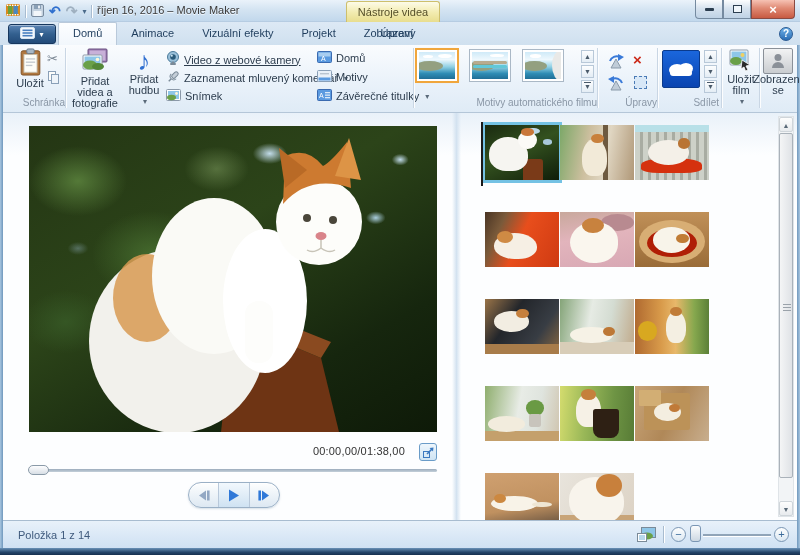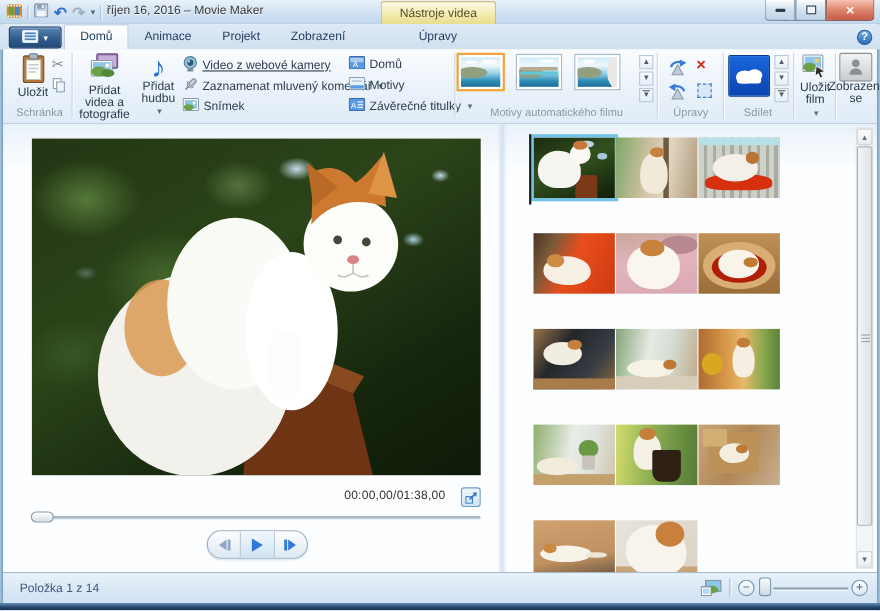--- a/index.html
+++ b/index.html
@@ -13,21 +13,21 @@
   .edge-b{left:0;bottom:0;width:800px;height:7px;background:linear-gradient(#6a92b8,#24456a 60%,#16304e);}
   
   .titlebar{left:0;top:0;width:800px;height:22px;
     background:linear-gradient(#eaf2fa,#d4e4f2 45%,#c2d8ec);border-bottom:1px solid #b6cce2;}
   .qat{left:6px;top:2px;height:18px;display:flex;align-items:center;gap:5px;}
   .qat .sep{width:1px;height:13px;background:#a8bcd0;box-shadow:1px 0 0 #fff;}
   .glyph-undo{color:#2f6fce;font-size:14px;line-height:12px;font-weight:bold;}
   .glyph-redo{color:#9fb0c0;font-size:14px;line-height:12px;font-weight:bold;}
   .glyph-caret{color:#4a6a8a;font-size:8px;}
   .wtitle{left:97px;top:4px;color:#383838;text-shadow:0 1px 0 rgba(255,255,255,.8);}
-  .ctx-high{left:346px;top:1px;width:105px;height:21px;border-radius:3px 3px 0 0;
+  .ctx-high{left:346px;top:1px;width:94px;height:21px;border-radius:3px 3px 0 0;
     background:linear-gradient(#fdfbe8,#f3ecb2 50%,#e8dd8e);border:1px solid #cdbf6d;border-bottom:none;
     text-align:center;line-height:20px;color:#56502a;}
   .winbtns{right:5px;top:0;display:flex;}
   .winbtn{width:28px;height:19px;border:1px solid #758aa0;border-top:none;background:linear-gradient(#fcfdfe,#d7e3ef 45%,#bfd2e5);
     display:flex;align-items:center;justify-content:center;color:#2c3e50;}
   .winbtn.first{border-radius:0 0 0 4px;}
   .winbtn.close{width:44px;border-radius:0 0 4px 0;border-color:#8a4a42;
     background:linear-gradient(#f6c2b4,#e08a74 45%,#c85a42);color:#fff;font-weight:bold;font-size:13px;}
   .minbar{width:9px;height:3px;background:#2c3e50;border-radius:1px;}
   .restorebox{width:9px;height:8px;border:1.5px solid #2c3e50;background:#f0f6fb;}
@@ -42,21 +42,21 @@
   .tab.active{background:linear-gradient(#fdfeff,#f2f7fc);border:1px solid #b9c9da;border-bottom:none;
     border-radius:2px 2px 0 0;line-height:21px;}
   .tab-ctx{left:352px;top:0;width:92px;text-align:center;line-height:22px;color:#1e3c5c;}
   .helpbtn{right:7px;top:27px;width:14px;height:14px;border-radius:50%;
     background:linear-gradient(#6fb1e8,#2a6cb4);border:1px solid #2a5a92;color:#fff;font-size:10px;
     text-align:center;line-height:12px;font-weight:bold;}
   
   .ribbon{left:3px;top:45px;width:794px;height:68px;
     background:linear-gradient(#fafcfe,#eaf2fa 55%,#dfebf6);border-bottom:1px solid #b4c6d8;}
   .vsep{top:3px;height:60px;width:1px;background:#c9d6e4;box-shadow:1px 0 0 #fcfdfe;}
-  .glabel{top:52px;height:13px;font-size:10px;color:#8a97a6;text-align:center;}
+  .glabel{top:52px;height:13px;font-size:10px;color:#8a97a6;text-align:right;}
   .bigbtn{display:flex;flex-direction:column;align-items:center;text-align:center;
     color:#2d3d4e;line-height:11px;}
   .smallrow{display:flex;align-items:center;gap:4px;color:#2d3d4e;white-space:nowrap;}
   .car{font-size:8px;color:#5a6a7a;margin-left:2px;}
   
   .icon{display:inline-block;}
   .scissors{font-size:13px;color:#7b8794;line-height:13px;}
   .copyicon{width:11px;height:13px;position:relative;}
   .copyicon i,.copyicon b{position:absolute;border:1px solid #8aa0b8;background:#fdfdfb;width:8px;height:10px;}
   .copyicon b{left:3px;top:3px;background:#eef4fa;}
@@ -197,20 +197,21 @@
             <rect x="2.5" y="2.5" width="10" height="1.6" fill="#4a80c0"></rect>
             <rect x="2.5" y="5.2" width="10" height="1.6" fill="#4a80c0"></rect>
             <rect x="2.5" y="7.9" width="10" height="1.6" fill="#4a80c0"></rect>
           </svg>
       </span>
       <span class="caret">▾</span>
     </div>
     <div class="abs tabs">
       <div class="tab active">Domů</div>
       <div class="tab">Animace</div>
+      <div class="tab">Vizuální efekty</div>
       <div class="tab">Projekt</div>
       <div class="tab">Zobrazení</div>
     </div>
     <div class="abs tab-ctx">Úpravy</div>
   </div>
   <div class="abs helpbtn">?</div>
 
   <div class="abs ribbon">
 
     <div class="abs bigbtn" style="left:8px;top:3px;width:38px;">

